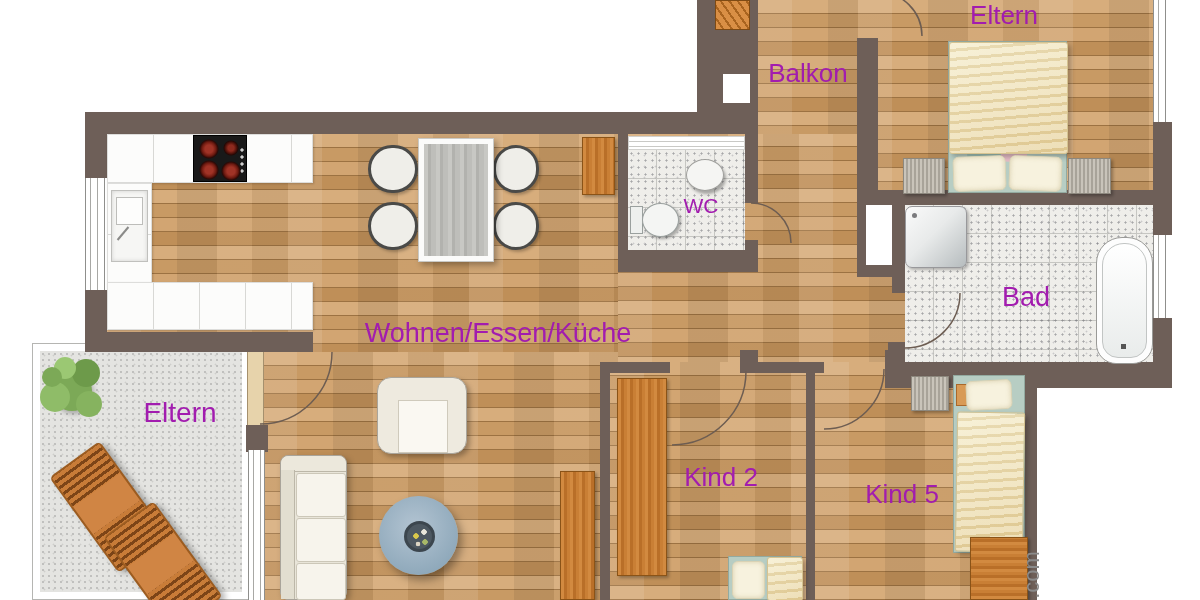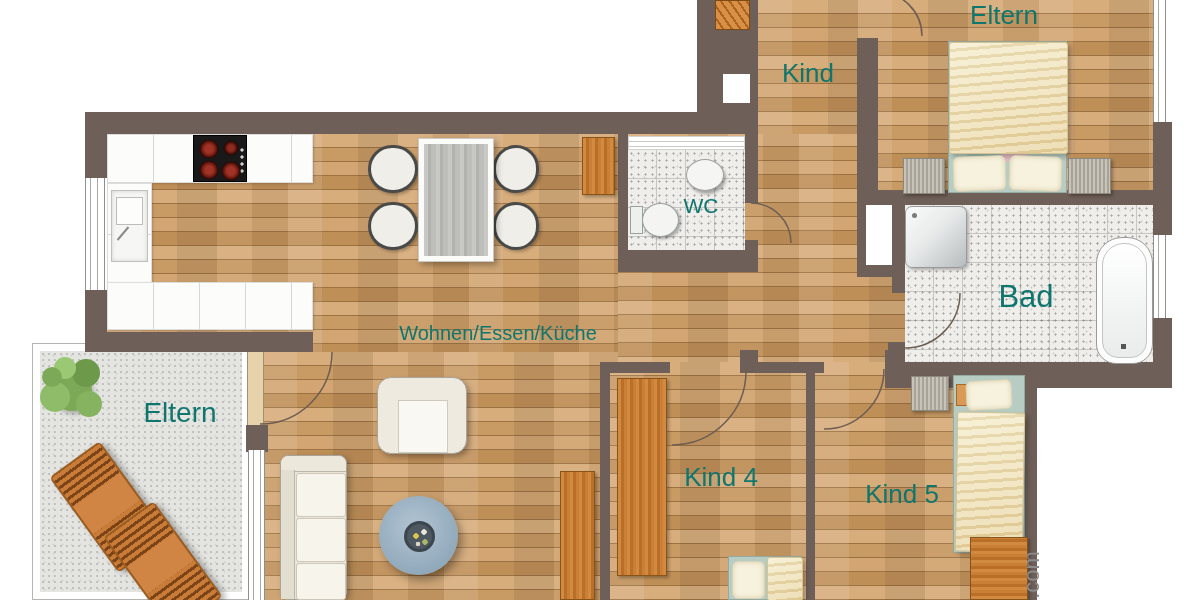--- a/index.html
+++ b/index.html
@@ -94,21 +94,21 @@
     radial-gradient(circle at 9px 12px,#d9c84b 2.5px,transparent 3px),
     radial-gradient(circle at 17px 8px,#e8e6da 2.5px,transparent 3px),
     radial-gradient(circle at 18px 18px,#a8b868 2.5px,transparent 3px),
     radial-gradient(circle at 11px 20px,#ddd6c5 2px,transparent 2.6px),#4d5861;}
   .blob{position:absolute;border-radius:50%;}
   .lounger{position:absolute;border:2px solid #9c5c20;border-radius:5px;background:#d08544;
        box-shadow:3px 4px 6px rgba(0,0,0,.3);transform:rotate(-36deg);}
   .lg-slats{position:absolute;left:0;right:0;background:repeating-linear-gradient(180deg,#c87c38 0 4px,#7d4517 4px 7px);}
 
   
-  .room-label{position:absolute;color:#0f766e;white-space:nowrap;transform:translate(-50%,-50%);}
+  .room-label{position:absolute;color:#a21caf;white-space:nowrap;transform:translate(-50%,-50%);}
   .watermark{position:absolute;color:#8b8b8b;font-size:22px;transform:rotate(-90deg);text-align:center;}
   svg.arcs{position:absolute;left:0;top:0;pointer-events:none;}
 </style>
 </head>
 <body>
 
 <div id="canvas">
 
   <div class="wood" style="left:107px;top:134px;width:511px;height:228px;"></div>
   <div class="wood" style="left:263px;top:352px;width:355px;height:248px;"></div>
@@ -242,24 +242,24 @@
 
   <svg class="arcs" width="1200" height="600" viewBox="0 0 1200 600">
     <path d="M260,424 A72,72 0 0 0 332,352" fill="none" stroke="#6d5d52" stroke-width="1.5"></path>
     <path d="M751,203 A40,40 0 0 1 791,243" fill="none" stroke="#6d5d52" stroke-width="1.5"></path>
     <path d="M960,293 A55,55 0 0 1 905,348" fill="none" stroke="#6d5d52" stroke-width="1.5"></path>
     <path d="M878,-8 A44,44 0 0 1 922,36" fill="none" stroke="#6d5d52" stroke-width="1.5"></path>
     <path d="M746,371 A74,74 0 0 1 672,445" fill="none" stroke="#6d5d52" stroke-width="1.5"></path>
     <path d="M884,369 A60,60 0 0 1 824,429" fill="none" stroke="#6d5d52" stroke-width="1.5"></path>
   </svg>
 
-  <div class="room-label" style="left:498px;top:333px;font-size:20px;">Wohnen/Essen/Küche</div>
-  <div class="room-label" style="left:808px;top:73px;font-size:26px;">Kind</div>
+  <div class="room-label" style="left:498px;top:333px;font-size:27px;">Wohnen/Essen/Küche</div>
+  <div class="room-label" style="left:808px;top:73px;font-size:26px;">Balkon</div>
   <div class="room-label" style="left:1004px;top:15px;font-size:26px;">Eltern</div>
   <div class="room-label" style="left:701px;top:206px;font-size:21px;">WC</div>
-  <div class="room-label" style="left:1026px;top:297px;font-size:31px;text-align:center;">Bad</div>
+  <div class="room-label" style="left:1026px;top:297px;font-size:27px;text-align:center;">Bad</div>
   <div class="room-label" style="left:180px;top:413px;font-size:28px;">Eltern</div>
-  <div class="room-label" style="left:721px;top:477px;font-size:26px;">Kind 4</div>
+  <div class="room-label" style="left:721px;top:477px;font-size:26px;">Kind 2</div>
   <div class="room-label" style="left:902px;top:494px;font-size:26px;">Kind 5</div>
 
   <div class="watermark" style="left:1002px;top:562px;width:60px;">.com</div>
 
 </div>
 
 </body></html>

